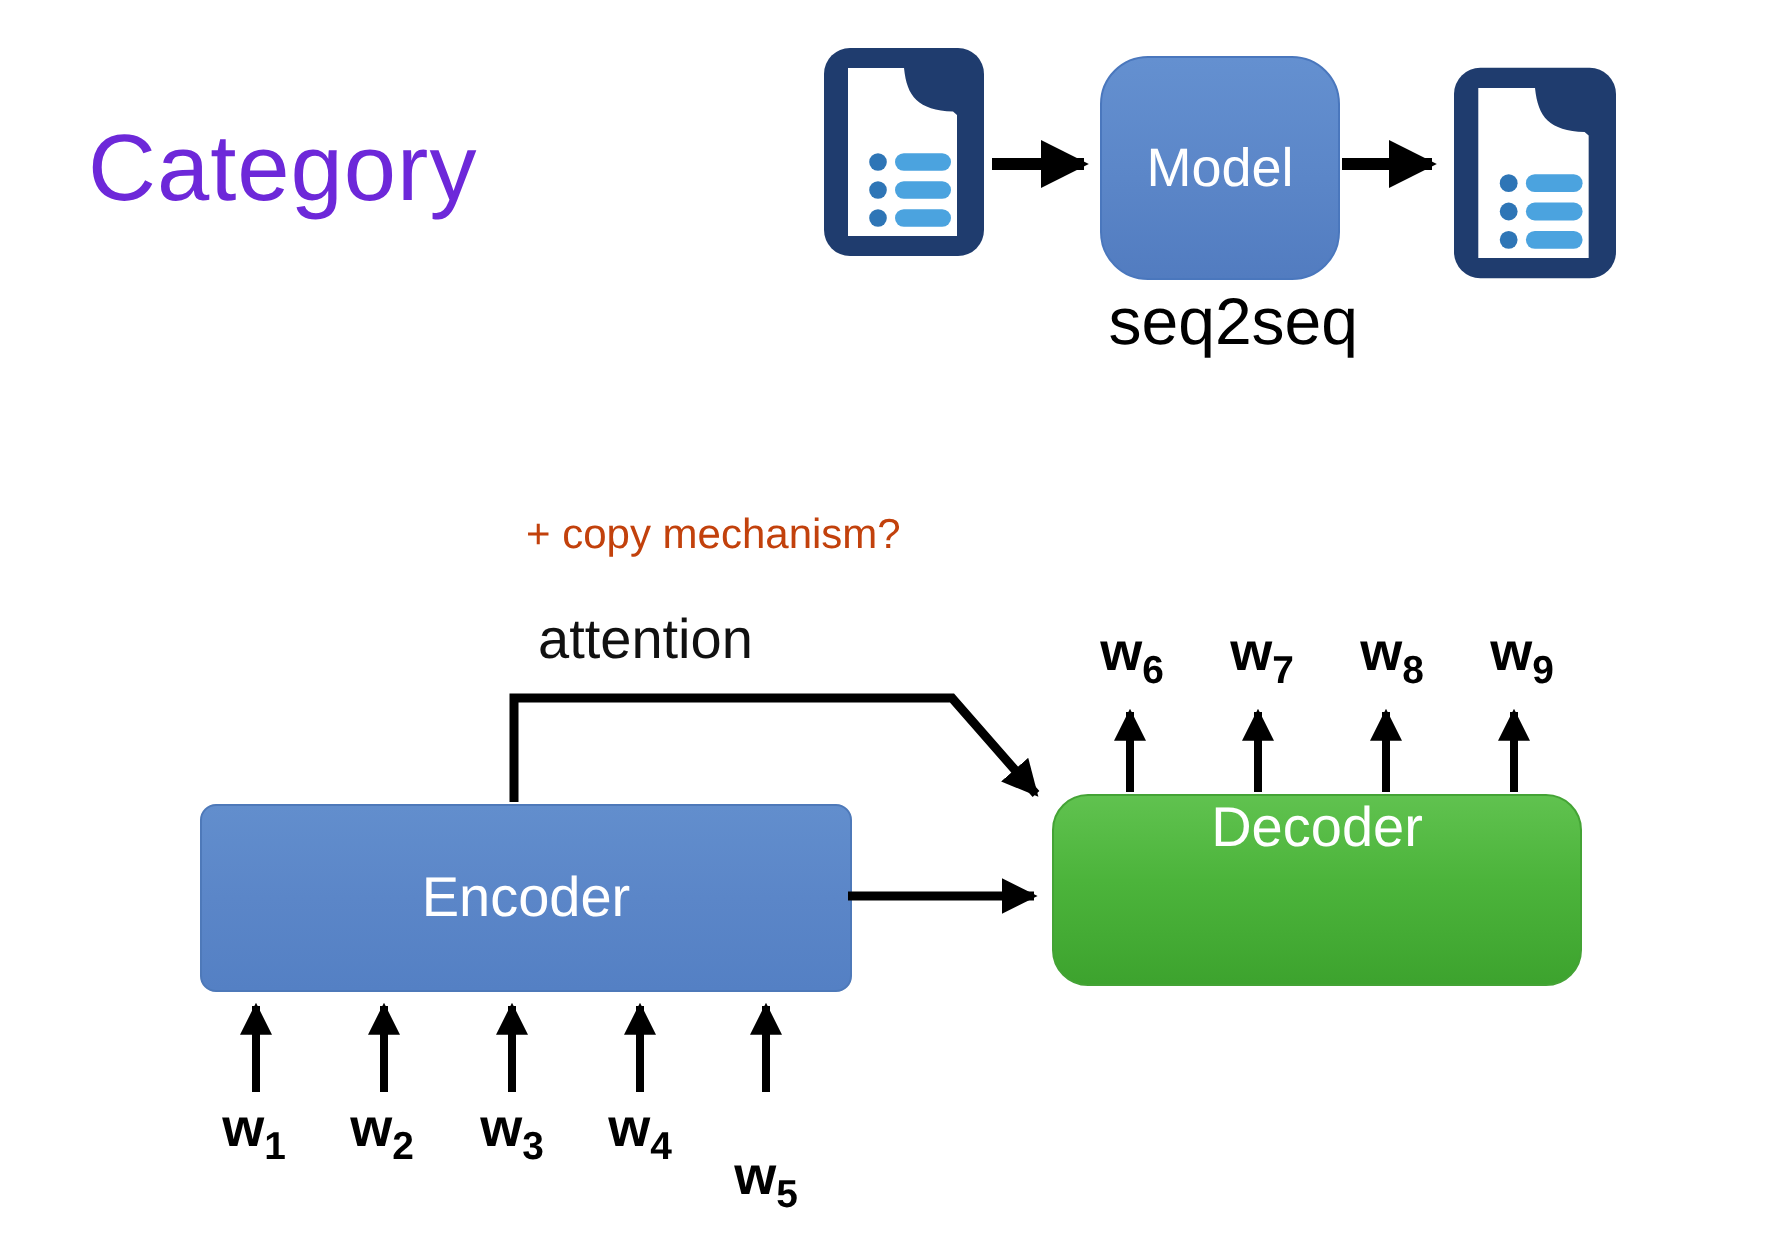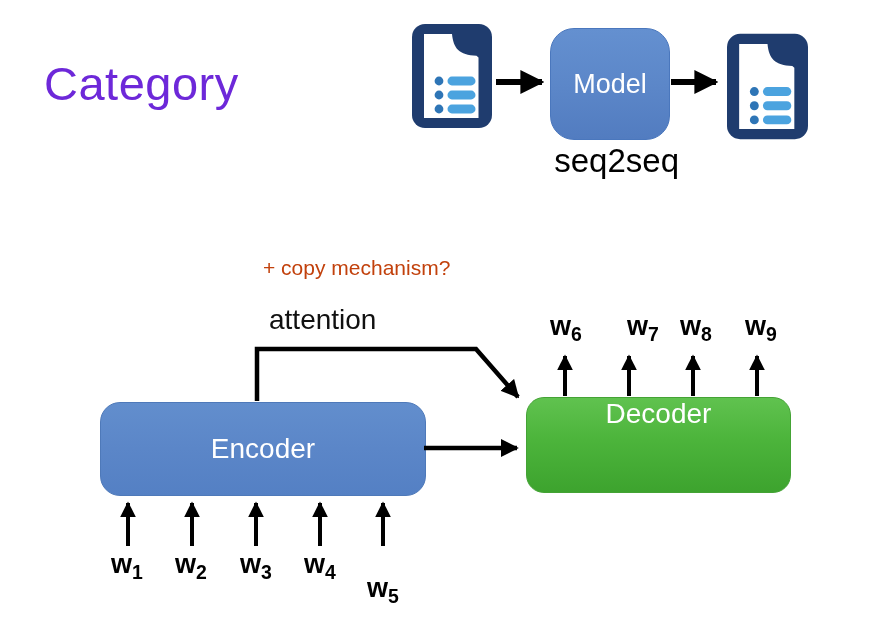--- a/index.html
+++ b/index.html
@@ -55,21 +55,21 @@
     color: #111111;
     white-space: nowrap;
   }
 
   .encoder-box {
     left: 100px; top: 402px;
     width: 324px; height: 92px;
     background: linear-gradient(180deg, #628ecd 0%, #5b86c8 50%, #5480c4 100%);
     background: linear-gradient(180deg, #628ecd 0%, #5b86c8 50%, #5480c4 100%);
     border: 1.5px solid #4e79b9;
-    border-radius: 20px;
+    border-radius: 8px;
     display: flex; align-items: center; justify-content: center;
     color: #ffffff;
     font-size: 28px;
   }
   .decoder-box {
     left: 526px; top: 397px;
     width: 263px; height: 94px;
     background: linear-gradient(180deg, #60c24f 0%, #4cb43b 45%, #3da32e 100%);
     border: 1.5px solid #44a335;
     border-radius: 18px;
@@ -140,21 +140,21 @@
     <span>Decoder</span>
   </div>
 
   <span class="abs wtok" style="left:127px; top:549px;"><span>w</span><sub>1</sub></span>
   <span class="abs wtok" style="left:191px; top:549px;"><span>w</span><sub>2</sub></span>
   <span class="abs wtok" style="left:256px; top:549px;"><span>w</span><sub>3</sub></span>
   <span class="abs wtok" style="left:320px; top:549px;"><span>w</span><sub>4</sub></span>
   <span class="abs wtok" style="left:383px; top:573px;"><span>w</span><sub>5</sub></span>
 
   <span class="abs wtok" style="left:566px; top:311px;"><span>w</span><sub>6</sub></span>
-  <span class="abs wtok" style="left:631px; top:311px;margin-left:12px;"><span>w</span><sub>7</sub></span>
+  <span class="abs wtok" style="left:631px; top:311px;"><span>w</span><sub>7</sub></span>
   <span class="abs wtok" style="left:696px; top:311px;"><span>w</span><sub>8</sub></span>
   <span class="abs wtok" style="left:761px; top:311px;"><span>w</span><sub>9</sub></span>
 
   <svg class="abs arrow-layer" width="891" height="623" viewBox="0 0 891 623">
     <defs>
       <marker id="ah" viewBox="0 0 10 10" refX="9" refY="5" markerWidth="4" markerHeight="4" orient="auto">
         <path d="M0 0 L10 5 L0 10 Z" fill="#000000"></path>
       </marker>
     </defs>
 

